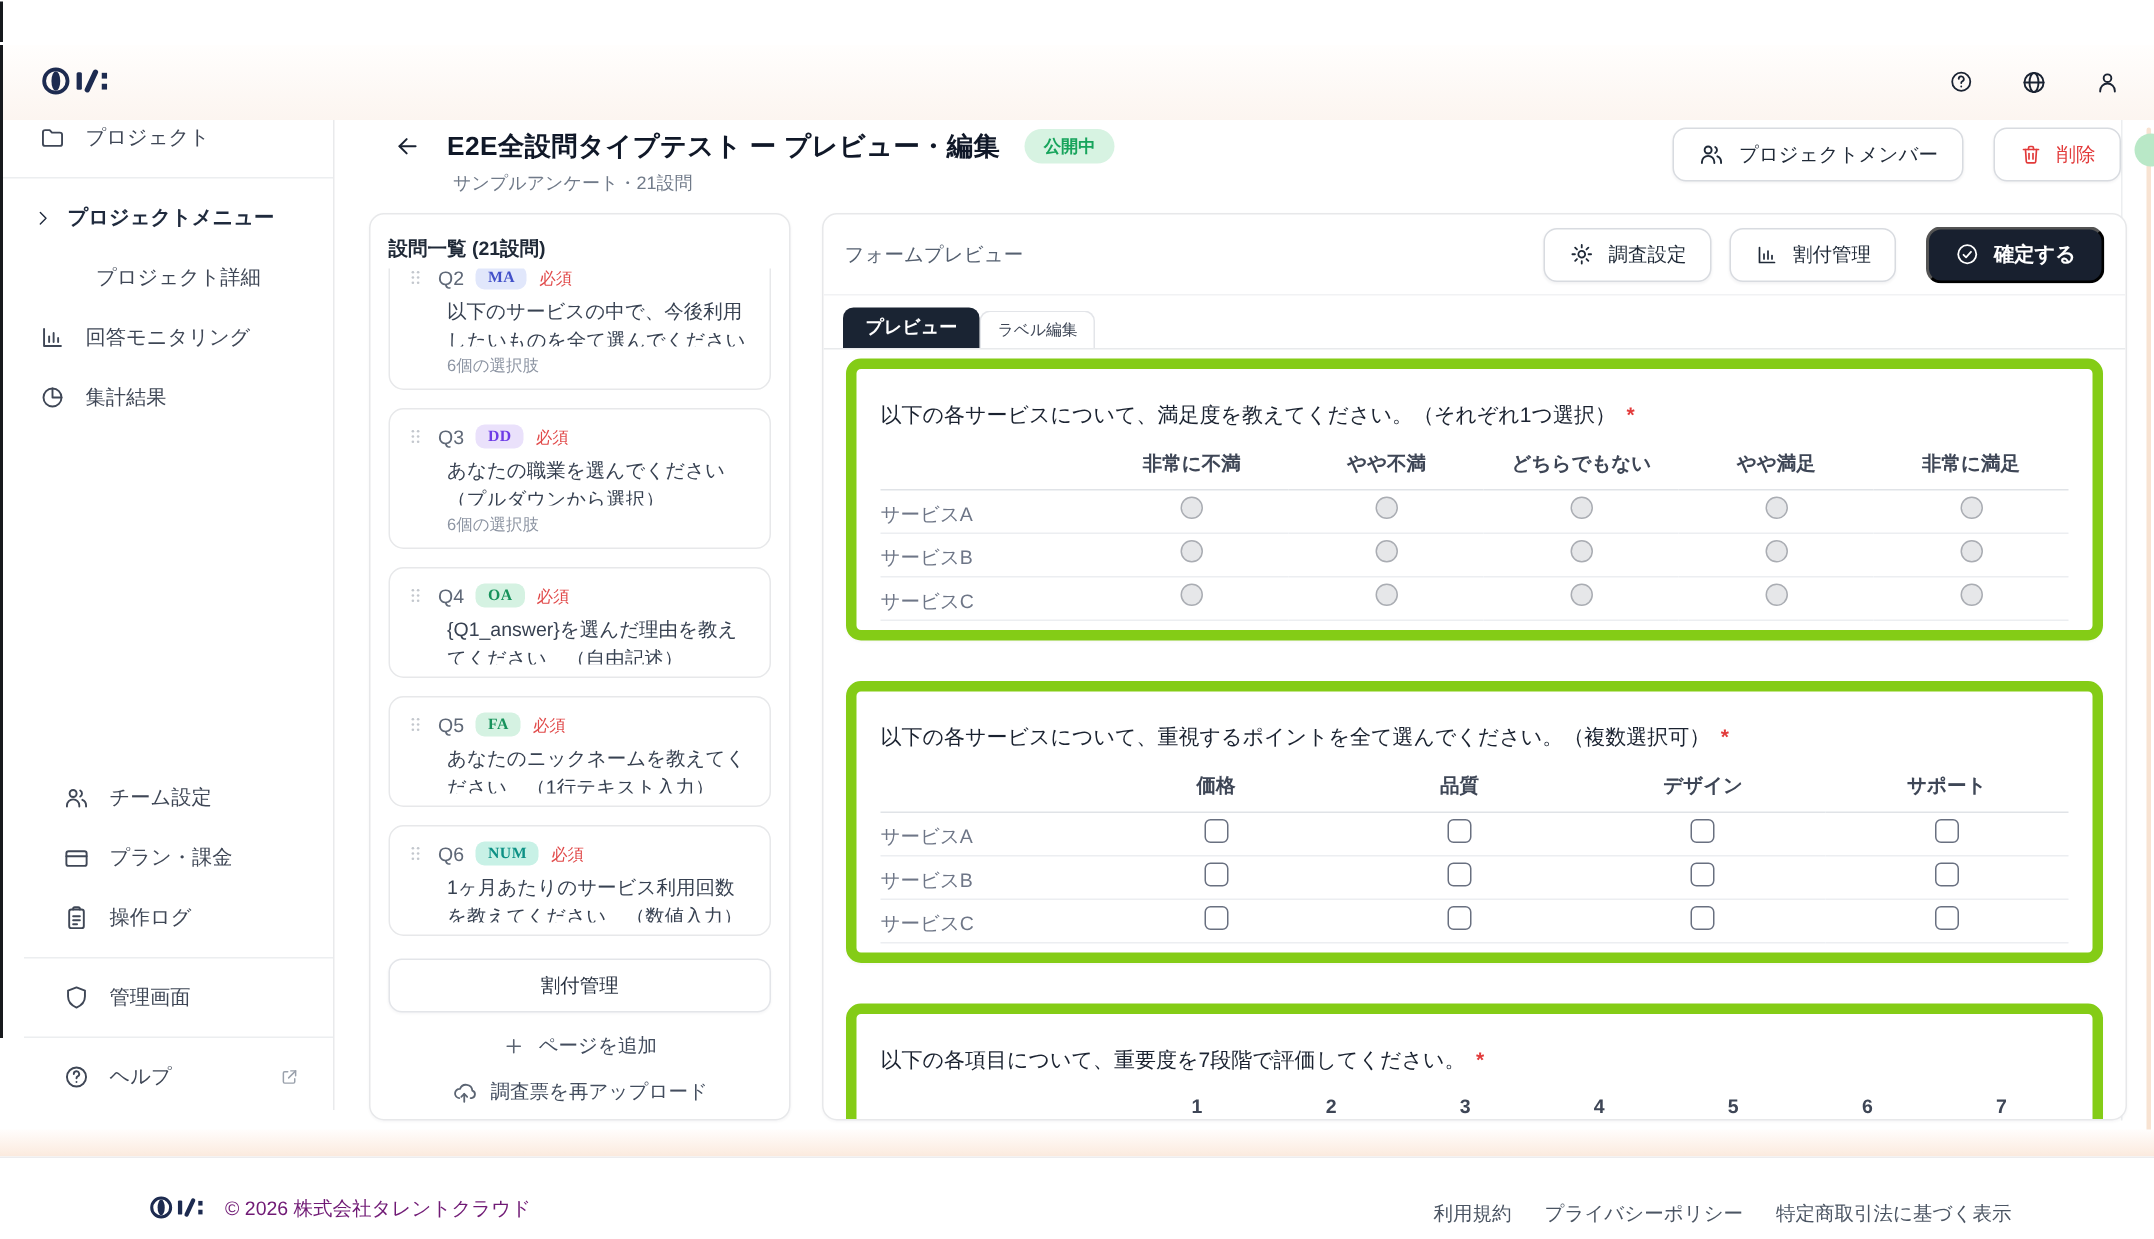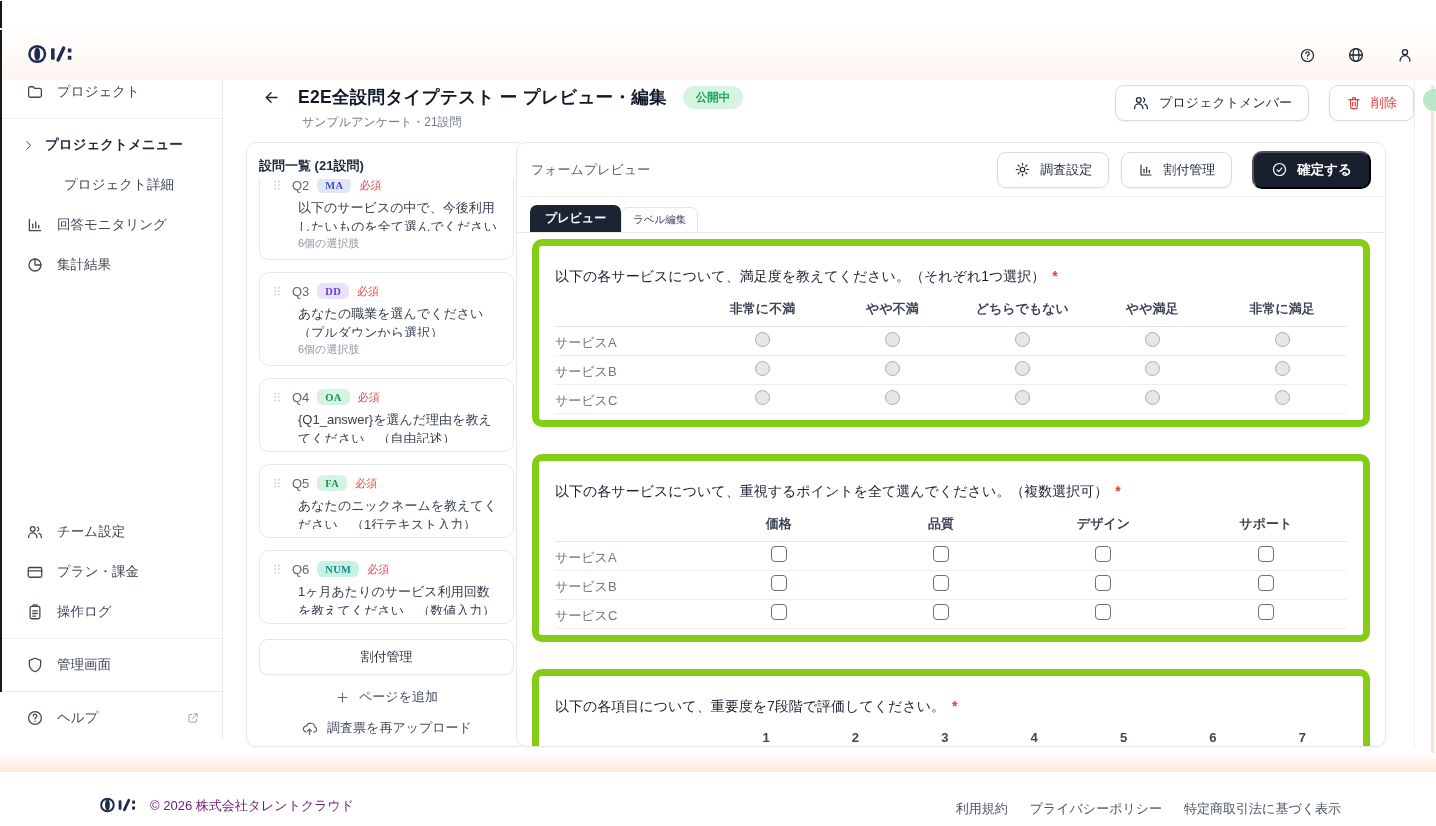--- a/index.html
+++ b/index.html
@@ -32,21 +32,21 @@
   .sidebar {
     position:absolute; top:80px; left:0; width:223px; height:660px;
     background:#fff; border-right:1px solid #e9eaec; overflow:hidden;
   }
   .side-item { height:40px; display:flex; align-items:center; gap:13px; padding-left:26px; font-size:13.5px; color:#3f4756; cursor:pointer; position:relative; }
   .side-item.first { margin-top:-8px; }
   .side-item.bold { font-weight:700; color:#1f2a3d; padding-left:22px; gap:10px; }
   .side-item.indent { padding-left:64px; }
   .side-item .ext { position:absolute; right:22px; color:#9aa1ac; display:flex; }
   .side-div { height:1px; background:#eceef0; margin:6px 0; }
-  .sidebar-bottom { position:absolute; top:432px; left:0; right:0; }
+  .sidebar-bottom { position:absolute; top:432px; left:0; right:0;padding-left:16px; }
 
   
   .page-head { position:absolute; left:246px; top:85px; width:1168px; height:56px; }
   .ph-row { display:flex; align-items:center; gap:16px; }
   .back-btn { width:22px; height:22px; display:flex; align-items:center; justify-content:center; color:#1a2332; cursor:pointer; margin-left:14px; }
   .ph-title { font-size:17.5px; font-weight:700; color:#101828; letter-spacing:.3px; }
   .status-badge { background:#d7f3e2; color:#17a45c; font-size:11.5px; font-weight:600; padding:4px 13px; border-radius:12px; }
   .ph-sub { margin:5px 0 0 56px; font-size:12px; color:#707a89; }
   .head-actions { position:absolute; right:0; top:0; display:flex; gap:20px; }
   .btn {
@@ -78,21 +78,21 @@
   .q-req { font-size:11px; color:#e14b4b; }
   .q-text { margin:5px 0 0 28px; font-size:13px; line-height:19px; color:#374151; height:33px; overflow:hidden; }
   .q-note { margin:5px 0 0 28px; font-size:11px; color:#8d95a3; }
   .q-actions { padding:8px 12px 0; }
   .add-q-btn { width:100%; height:36px; display:flex; align-items:center; justify-content:center; background:#fff; border:1px solid #e3e5e9; border-radius:9px; font-size:13px; color:#2a3342; cursor:pointer; box-shadow:0 1px 2px rgba(16,24,40,.04); }
   .txt-btn { margin-top:13px; display:flex; align-items:center; justify-content:center; gap:9px; font-size:13px; color:#434d5e; cursor:pointer; }
   .txt-btn .icn { color:#5b6472; }
 
   
   .p-panel {
-    position:absolute; left:516px; top:142px; width:870px; height:605px;
+    position:absolute; left:548px; top:142px; width:870px; height:605px;
     background:#fff; border:1px solid #e7e8ea; border-radius:10px;
     box-shadow:0 1px 2px rgba(16,24,40,.04); overflow:hidden;
   }
   .p-head { height:54px; display:flex; align-items:center; padding:0 14px; border-bottom:1px solid #f1f2f4; }
   .p-title { font-size:13px; color:#556070; }
   .p-head .sp { flex:1; }
   .tool-btn { margin-left:12px; }
   .confirm-btn {
     margin-left:20px; height:38px; display:flex; align-items:center; gap:9px; padding:0 17px;
     background:#18202f; border-radius:10px; color:#fff; font-size:13.5px; font-weight:600; cursor:pointer;

